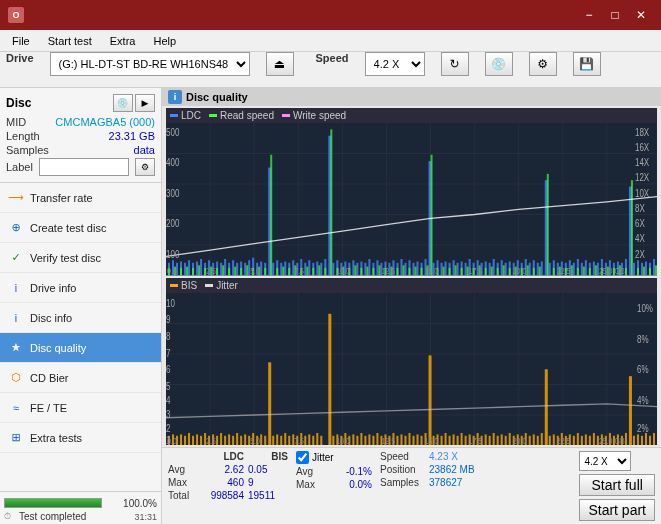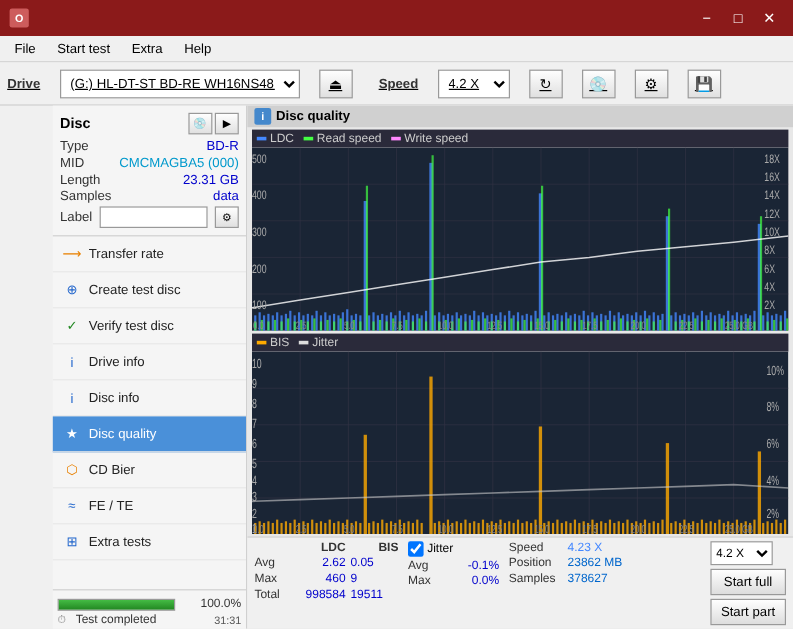--- a/index.html
+++ b/index.html
@@ -59,25 +59,24 @@
       padding: 2px 8px;
       cursor: pointer;
       font-size: 11px;
     }
 
     
     .toolbar {
       background: #f0f0f0;
       height: 36px;
       display: flex;
-      align-items: center;
+      align-items: flex-start;
       padding: 0 6px;
       gap: 16px;
       border-bottom: 1px solid #d0d0d0;
-      text-decoration: underline;
     }
     .toolbar-label {
       font-size: 11px;
       font-weight: bold;
       color: #333;
     }
     .drive-select {
       height: 24px;
       font-size: 11px;
       padding: 0 4px;
@@ -101,21 +100,20 @@
       padding: 0 4px;
       border: 1px solid #999;
       background: white;
       width: 60px;
     }
 
     
     .main-area {
       display: flex;
       height: calc(524px - 30px - 22px - 36px);
-      padding-left: 44px;
     }
 
     
     .sidebar {
       width: 162px;
       background: #f5f5f5;
       border-right: 1px solid #d0d0d0;
       display: flex;
       flex-direction: column;
       flex-shrink: 0;
@@ -213,21 +211,20 @@
       width: 100%;
       height: 24px;
       background: linear-gradient(to bottom, #fefefe, #e0e0e0);
       border: 1px solid #999;
       cursor: pointer;
       font-size: 11px;
       display: flex; align-items: center; justify-content: center;
     }
     .progress-row {
       display: flex;
-      align-items: center;
       gap: 21px;
       margin-top: 2px;
     }
     .progress-bar-outer {
       flex: 1;
       height: 10px;
       background: #e0e0e0;
       border: 1px solid #999;
     }
     .progress-bar-inner {
@@ -340,21 +337,21 @@
       flex-direction: column;
       gap: 3px;
       margin-left: auto;
     }
     .action-btn {
       height: 22px;
       padding: 0 8px;
       background: linear-gradient(to bottom, #fefefe, #ddd);
       border: 1px solid #999;
       cursor: pointer;
-      font-size: 11px;
+      font-size: 14px;
       white-space: nowrap;
     }
 
     .speed-select-small {
       height: 20px;
       font-size: 10px;
       border: 1px solid #999;
       background: white;
       width: 52px;
     }
@@ -406,24 +403,20 @@
 
   <div class="sidebar">
 
     <div class="disc-section">
       <div class="disc-header">
         <span class="disc-title">Disc</span>
         <div class="disc-icons">
           <button class="disc-icon-btn">💿</button>
           <button class="disc-icon-btn">▶</button>
         </div>
-      </div>
-      <div class="disc-row">
-        <span class="disc-row-label">Type</span>
-        <span class="disc-row-value">BD-R</span>
       </div>
       <div class="disc-row">
         <span class="disc-row-label">MID</span>
         <span class="disc-row-value cyan">CMCMAGBA5 (000)</span>
       </div>
       <div class="disc-row">
         <span class="disc-row-label">Length</span>
         <span class="disc-row-value">23.31 GB</span>
       </div>
       <div class="disc-row">

